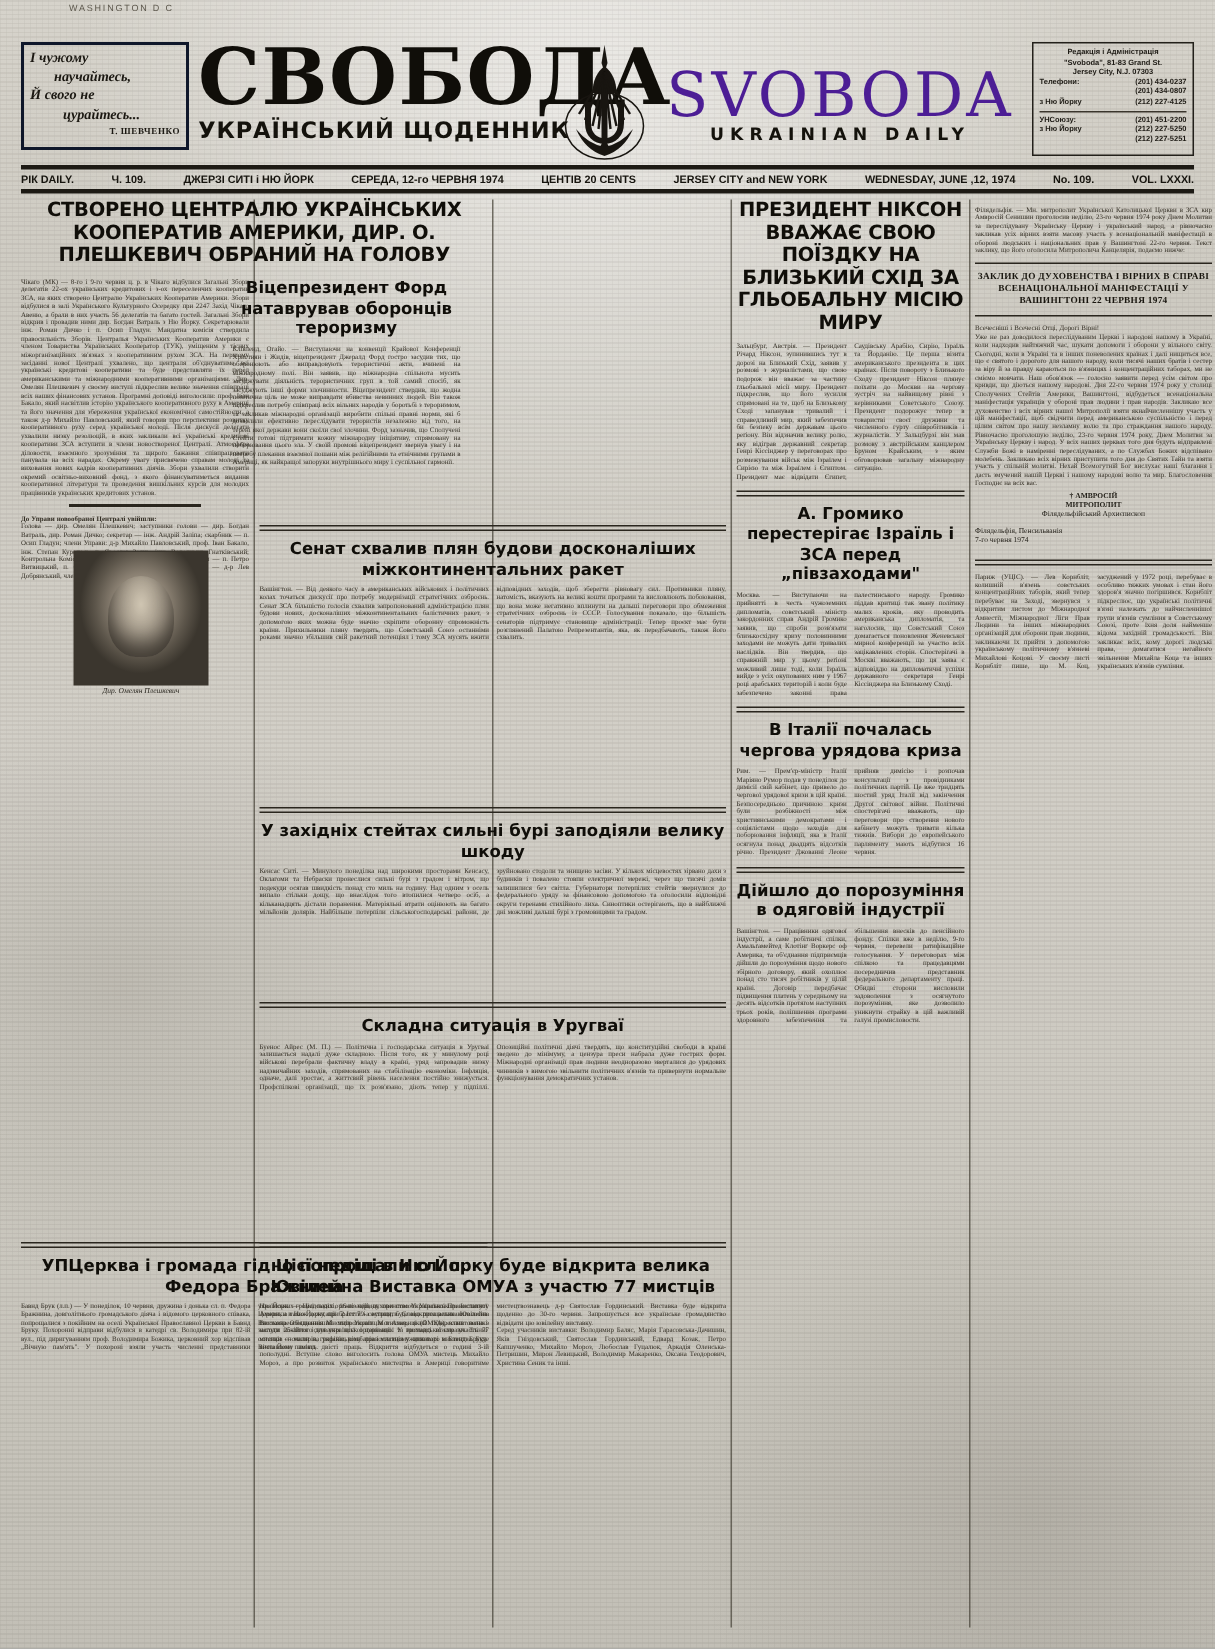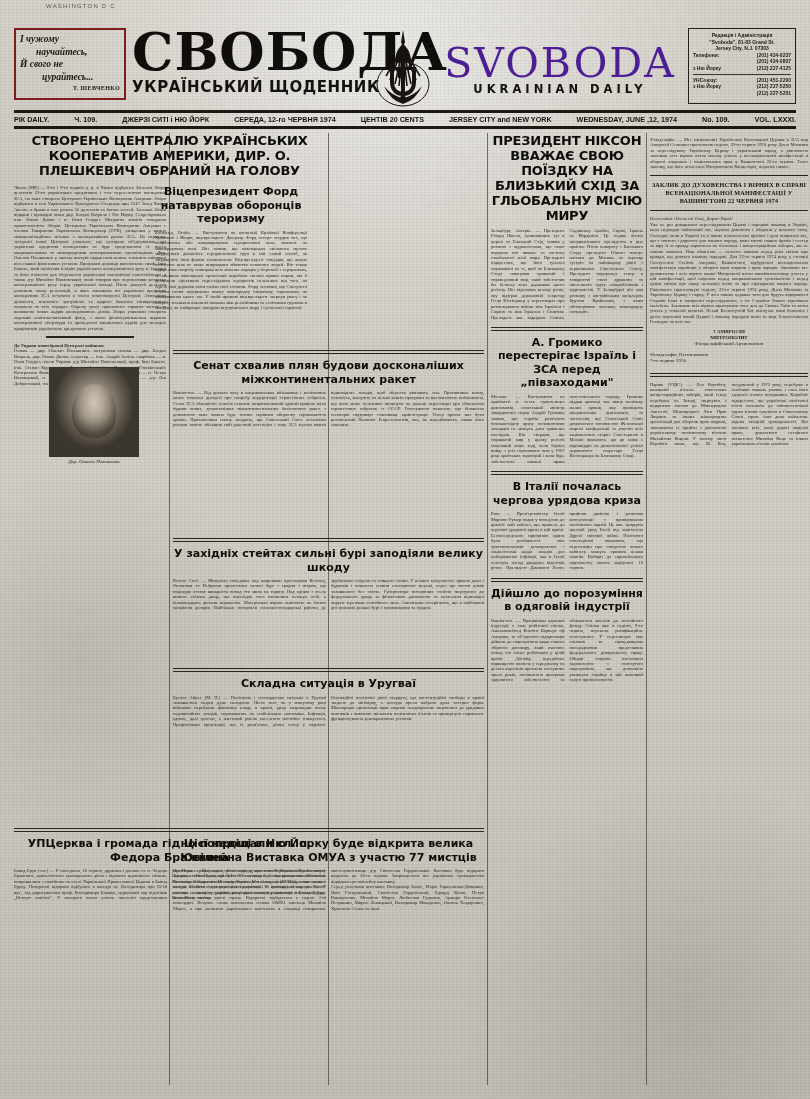--- a/index.html
+++ b/index.html
@@ -27,21 +27,21 @@
 
   .tiny-top{
     position:absolute;left:46px;top:3px;font-family:"Liberation Sans",sans-serif;
     font-size:6px;letter-spacing:1.2px;color:#5d584d;
   }
 
   
   .masthead{position:absolute;left:14px;top:26px;width:782px;height:85px;}
   .quote-box{
     position:absolute;left:0;top:2px;width:112px;height:72px;
-    border:2px solid #7f1d1d;padding:3px 4px;box-sizing:border-box;
+    border:2px solid #0f172a;padding:3px 4px;box-sizing:border-box;
   }
   .quote-box .q{
     font-family:"Liberation Serif",serif;font-weight:bold;font-style:italic;
     font-size:9.5px;line-height:12.5px;color:#1b1812;
   }
   .quote-box .q .l1{display:block;}
   .quote-box .q .l2{display:block;padding-left:16px;}
   .quote-box .q .l3{display:block;}
   .quote-box .q .l4{display:block;padding-left:22px;}
   .quote-box .sig{

